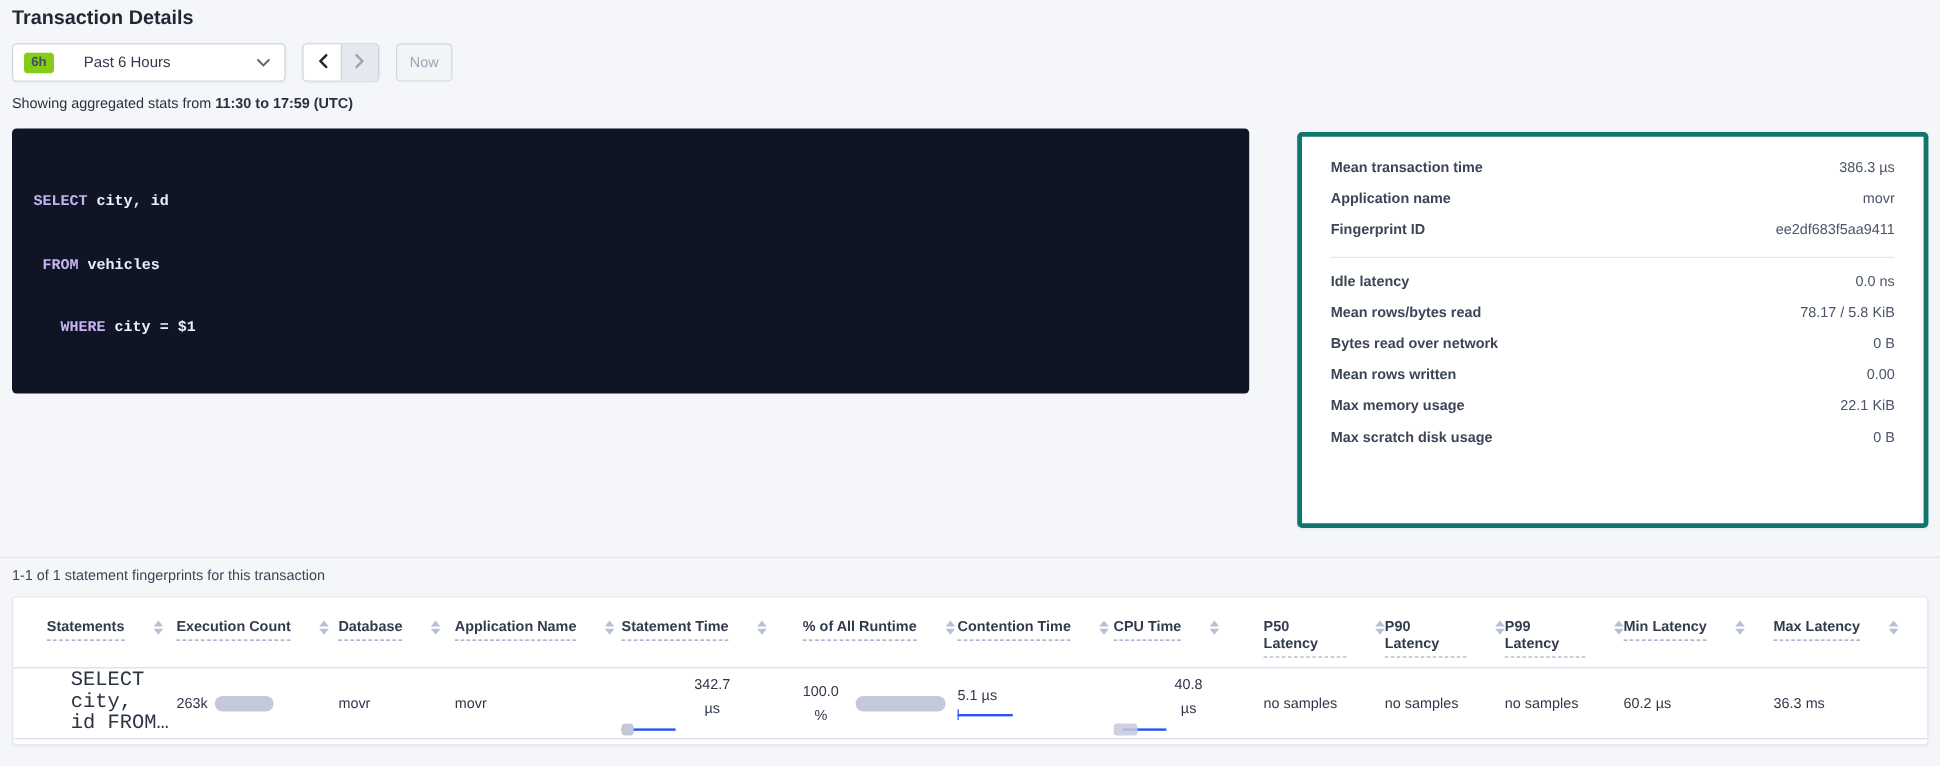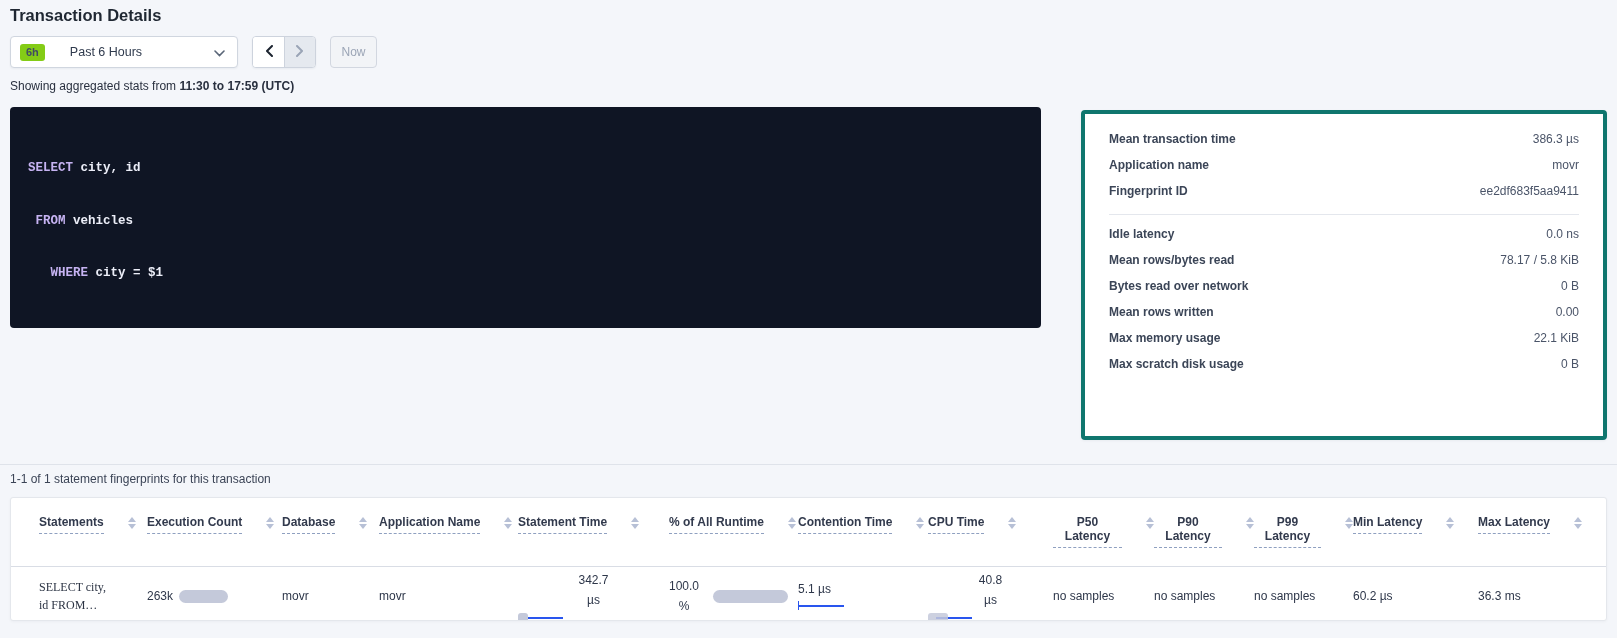--- a/index.html
+++ b/index.html
@@ -78,33 +78,33 @@
   .table-card {
     position:absolute; left:10px; top:497px; width:1597px; height:124px;
     background:#ffffff; border:1px solid #e4e7ec; border-radius:3px;
     box-shadow:0 1px 3px rgba(20,30,50,.04); overflow:hidden;
   }
   .t-grid {
     display:grid;
     grid-template-columns:108px 135px 97px 139px 151px 129px 130px 125px 101px 100px 99px 125px minmax(0,1fr);
     padding-left:28px;
   }
-  .t-head { padding-top:17px; padding-bottom:18px; border-bottom:1px solid #d9dde5;text-align:center; }
+  .t-head { padding-top:17px; padding-bottom:8px; border-bottom:1px solid #d9dde5; }
   .th { display:flex; align-items:flex-start; gap:24px; cursor:pointer; }
   .th-label {
     font-size:12px; font-weight:700; color:#323a4d;
     border-bottom:1px dashed #8fa0c0; padding-bottom:4px; line-height:14px;
   }
   .sort-icon { display:inline-flex; flex-direction:column; gap:2px; align-items:center; padding-top:2px; }
   .tri-up   { width:0; height:0; border-left:4px solid transparent; border-right:4px solid transparent; border-bottom:5px solid #b7c0d6; }
   .tri-down { width:0; height:0; border-left:4px solid transparent; border-right:4px solid transparent; border-top:5px solid #b7c0d6; }
 
   .t-row { height:59px; align-items:center; border-bottom:1px solid #d9dde5; }
   .cell { font-size:12px; color:#2e374a; }
-  .mono2 { font-family:Liberation Serif, serif; font-size:12px; line-height:18px; color:#2c3444; cursor:pointer; }
+  .mono2 { font-family:Liberation Mono, monospace; font-size:17px; line-height:18px; color:#2c3444; cursor:pointer;margin-left:20px; }
   .count-cell { display:flex; align-items:center; }
   .bar-gray { background:#c4c9da; height:13px; border-radius:7px; display:inline-block; }
   .exec-bar { width:49px; margin-left:6px; }
   .twoline .v { line-height:20px;text-align:center; }
   .minibar { position:relative; height:10px; width:50px; margin-top:3px; }
   .minibar .blob { position:absolute; left:0; top:0; height:10px; background:#c4c9da; border-radius:3px; }
   .minibar .bline { position:absolute; top:4px; height:2px; background:#2955ee; }
   .runtime-cell { display:flex; align-items:center; gap:14px; }
   .runtime-bar { width:75px; }
   .cont-line { position:relative; width:46px; height:9px; margin-top:5px; }

